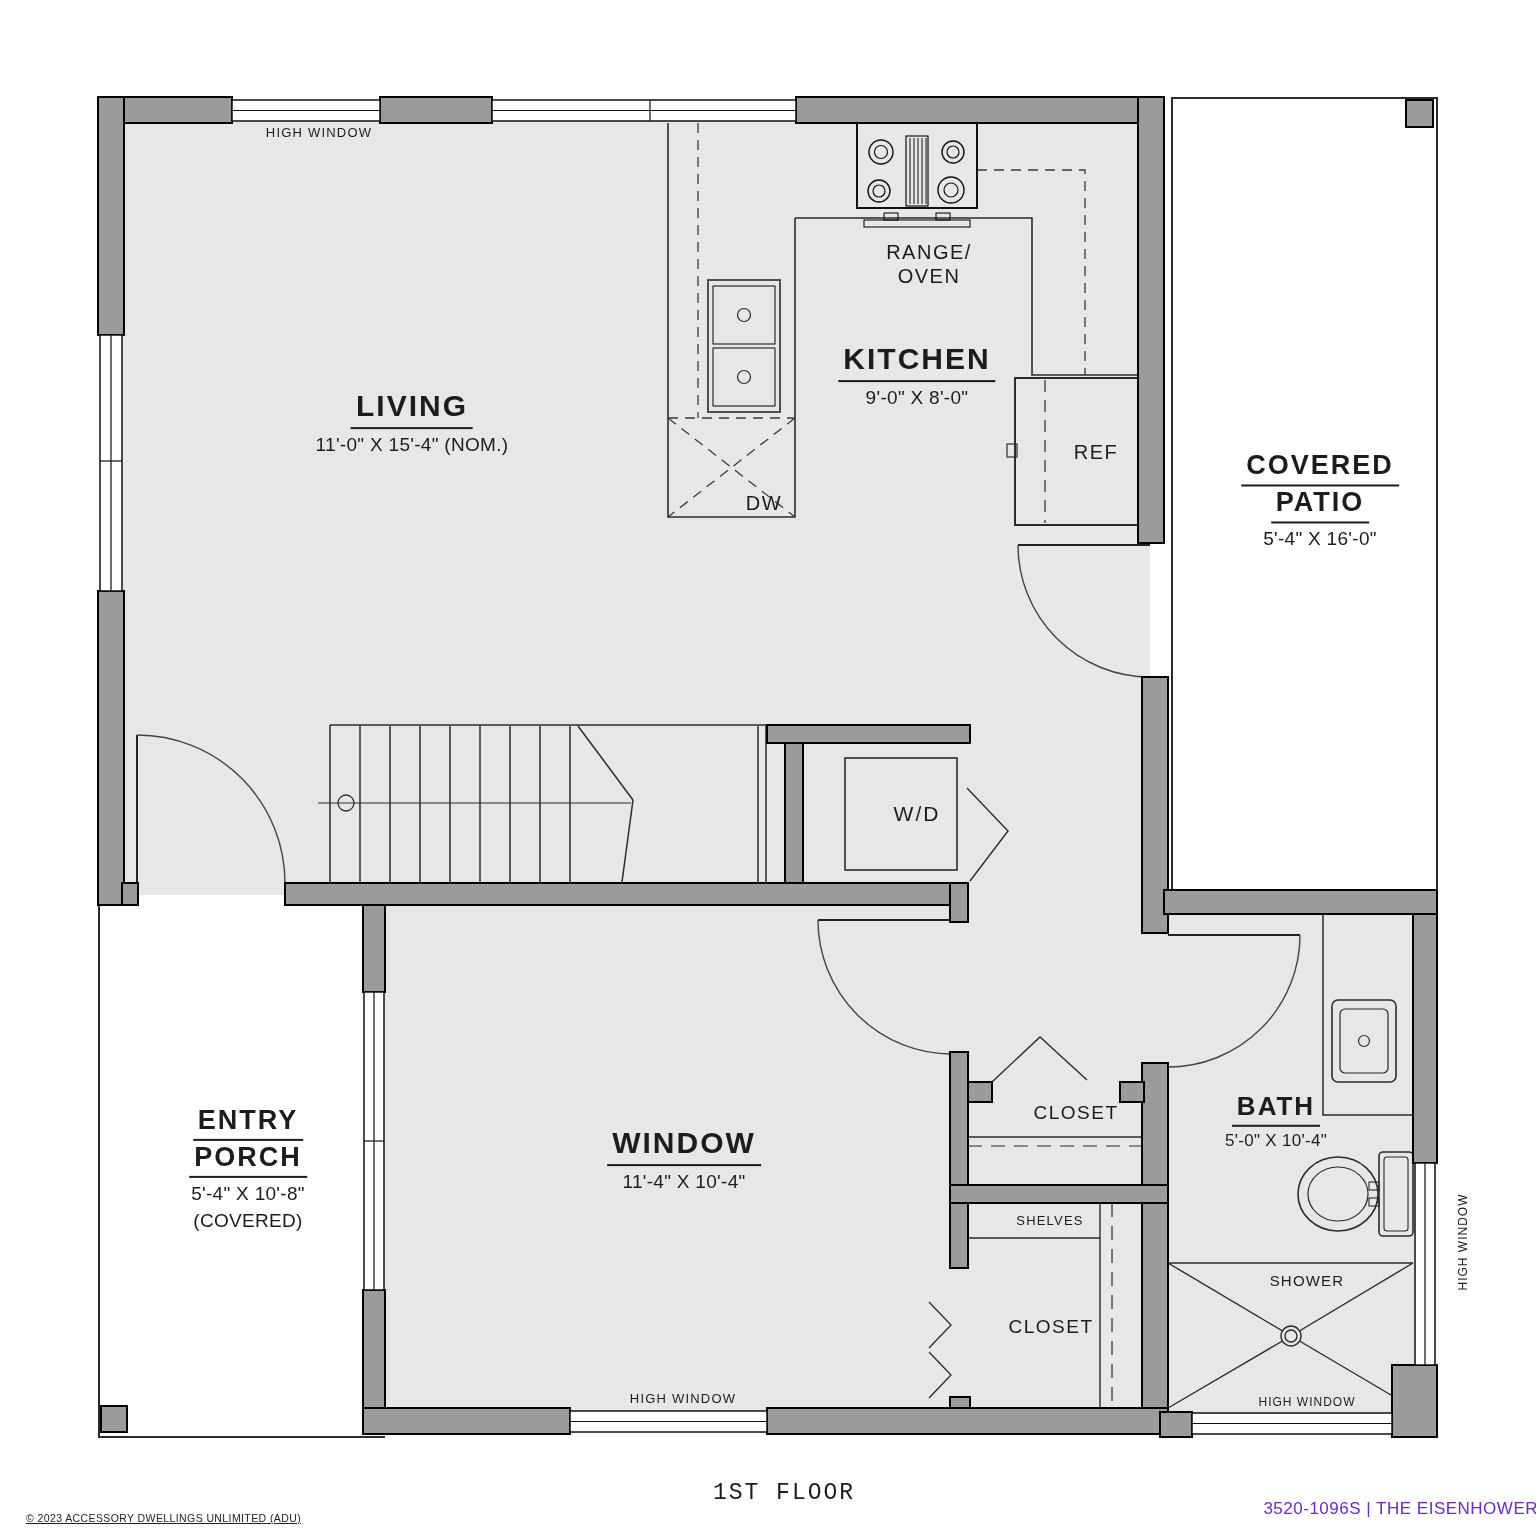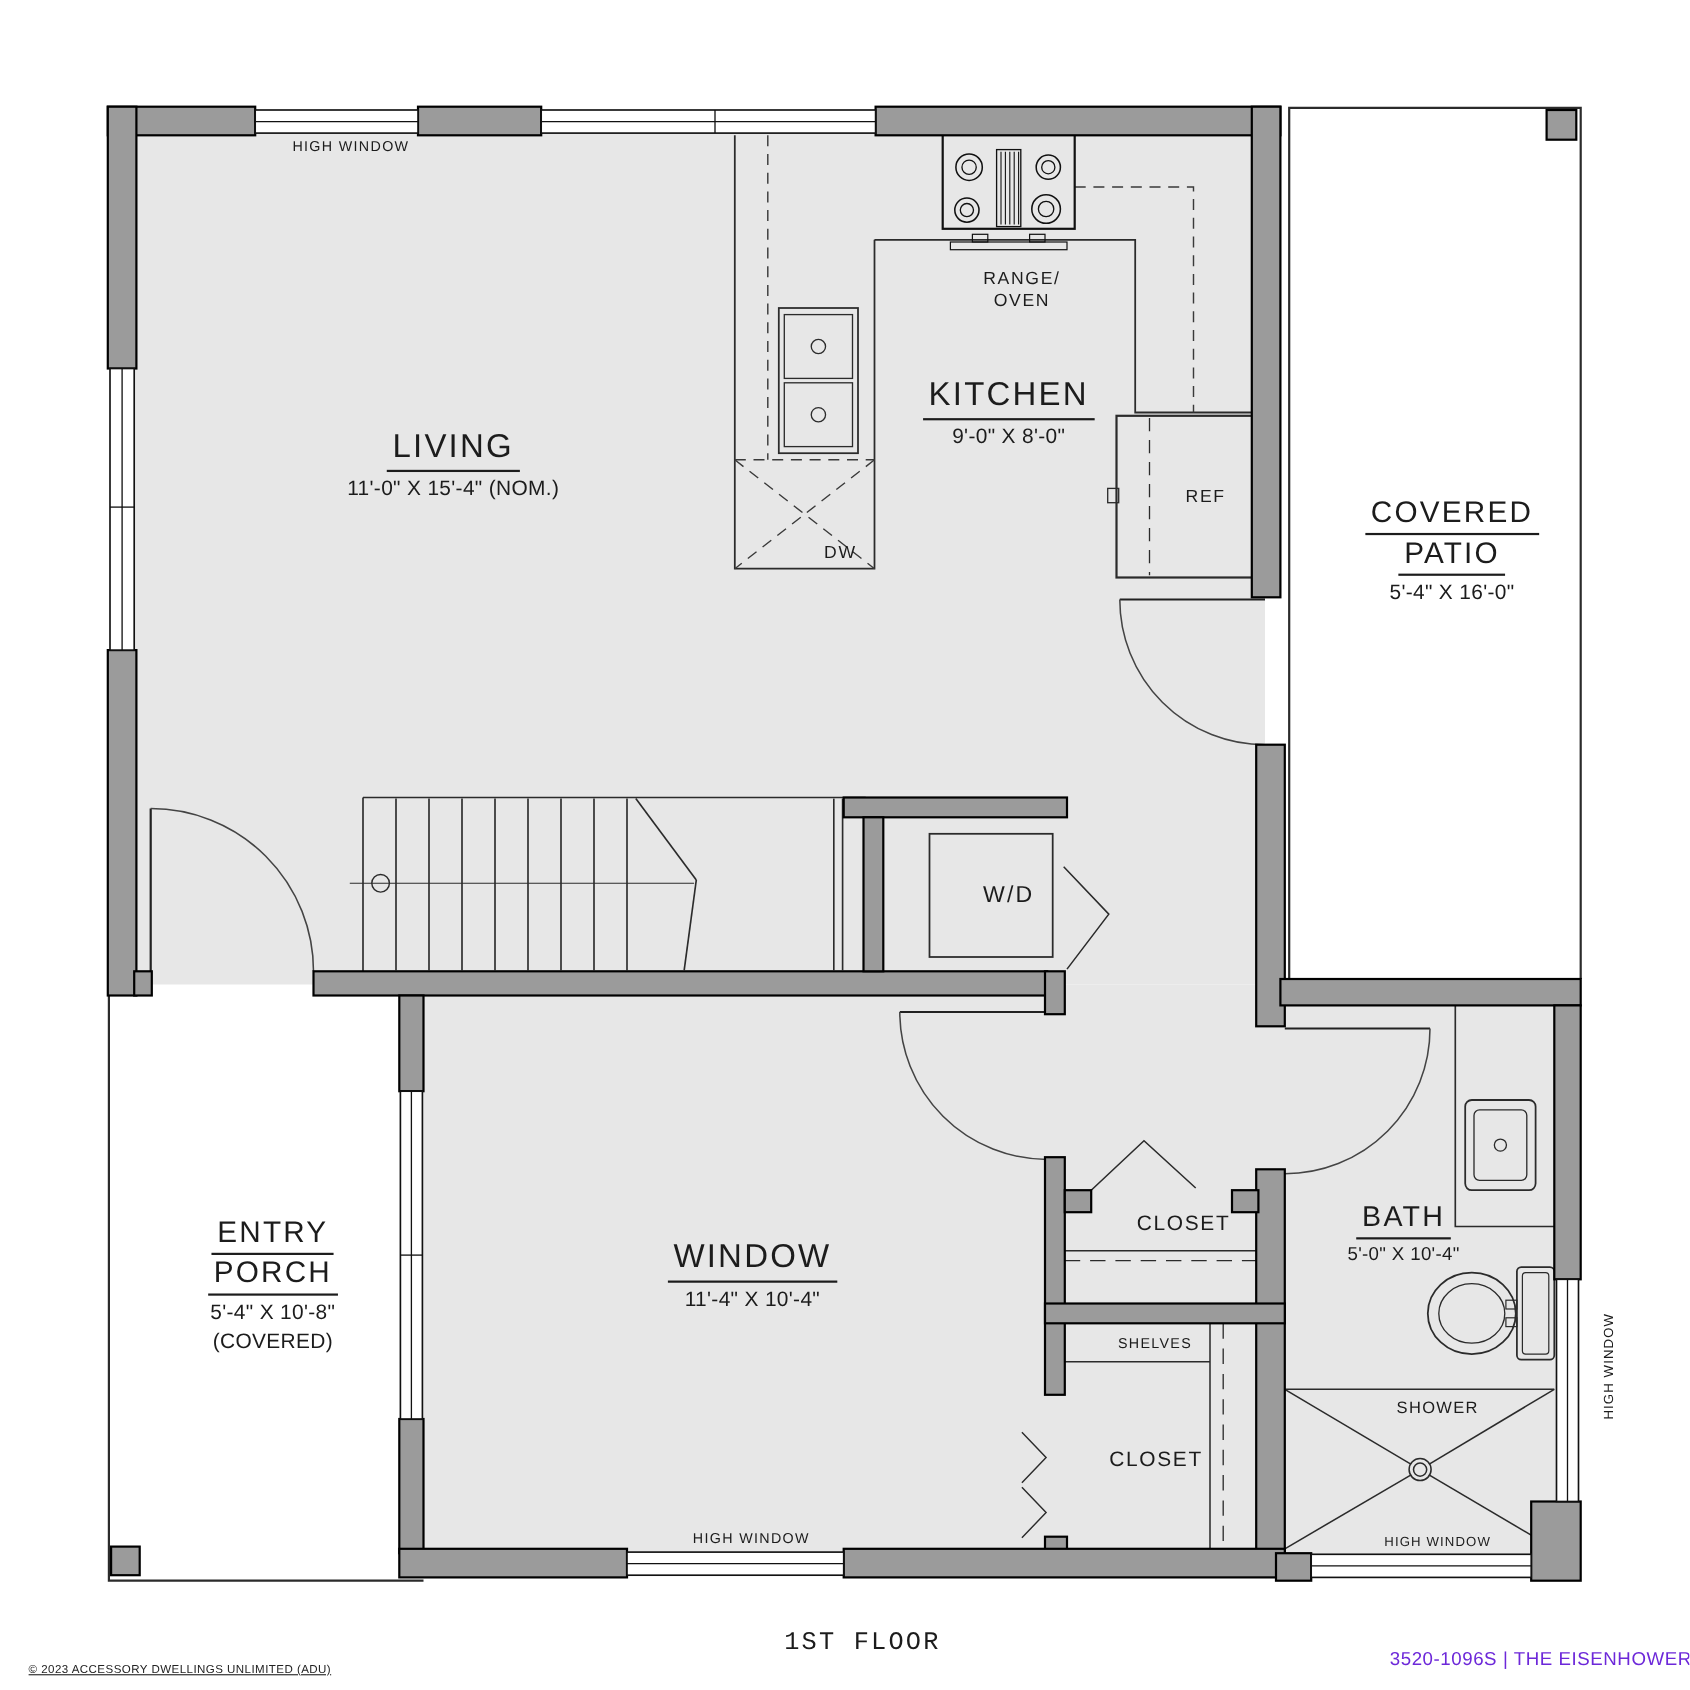--- a/index.html
+++ b/index.html
@@ -4,27 +4,27 @@
 <style>
   html,body{margin:0;padding:0;background:#ffffff;}
   #sheet{
     position:relative;width:1536px;height:1536px;background:#ffffff;overflow:hidden;
     font-family:"Liberation Sans", sans-serif;color:#1c1c1c;
   }
   #sheet svg{position:absolute;left:0;top:0;}
   .overlay{position:absolute;left:16px;top:0;width:100%;height:100%;border-radius:19px;}
   .lbl{position:absolute;transform:translate(-50%,-50%);text-align:center;white-space:nowrap;
        color:#1c1c1c;line-height:1.22;}
-  .rname{font-size:30px;letter-spacing:2px;font-weight:400;}
+  .rname{font-size:30px;letter-spacing:2px;font-weight:700;}
   .sz27{font-size:27px;}
   .sz26{font-size:26px;}
   .u{display:inline-block;border-bottom:2.5px solid #1c1c1c;padding:0 5px 2px;}
   .dims{font-size:19px;letter-spacing:.3px;margin-top:4px;}
   .dims17{font-size:17px;}
-  .fix{font-size:16px;letter-spacing:1.5px;}
+  .fix{font-size:20px;letter-spacing:1.5px;}
   .fix21{font-size:21px;letter-spacing:2px;}
   .small{font-size:13px;letter-spacing:1.2px;}
   .tiny{font-size:12px;letter-spacing:1px;}
   .vert{transform:translate(-50%,-50%) rotate(-90deg);}
   .title{font-size:23px;letter-spacing:2px;font-family:Liberation Mono, monospace;}
   .plancode{position:absolute;right:14px;top:1499px;font-size:17px;font-weight:400;letter-spacing:.5px;color:#6d28d9;}
   .copyright{position:absolute;left:10px;top:1512px;font-size:10.5px;letter-spacing:.4px;color:#222;text-decoration:underline;}
 </style>
 </head>
 <body>

